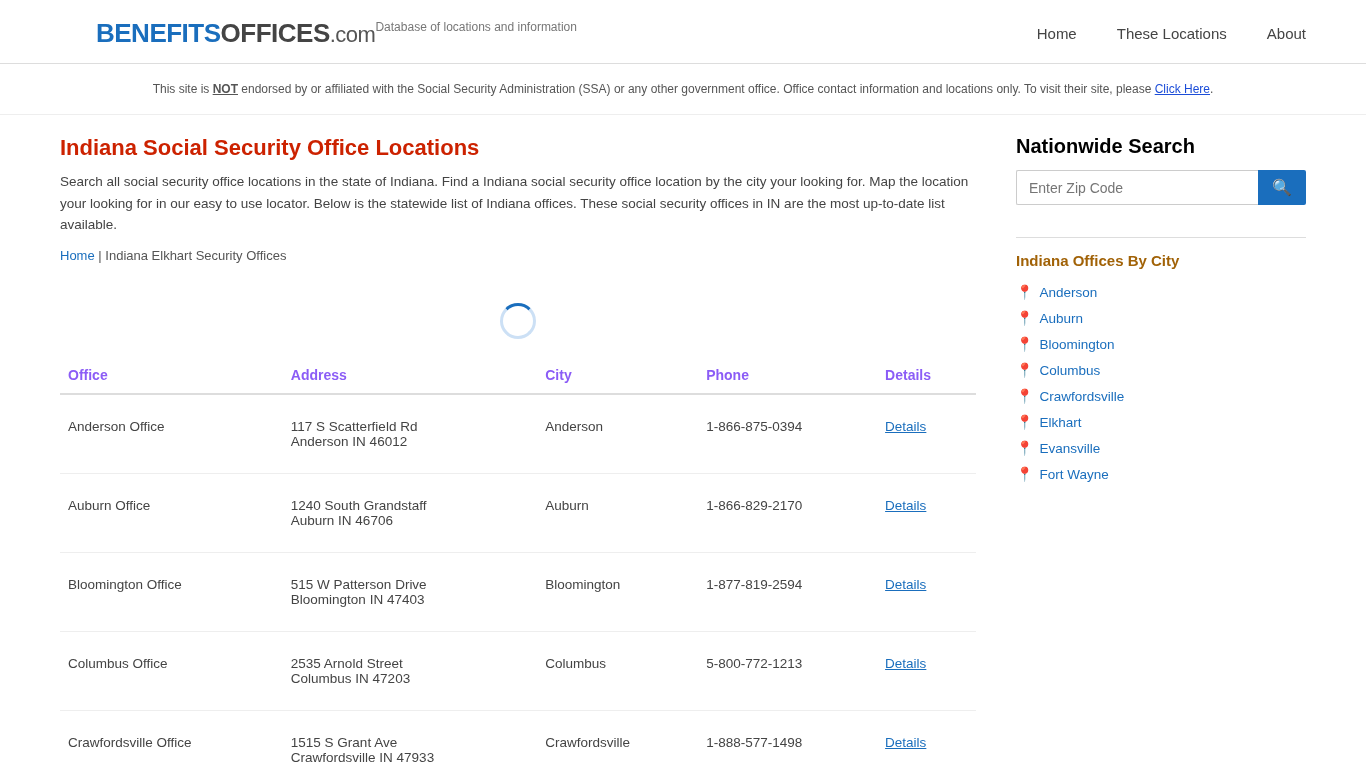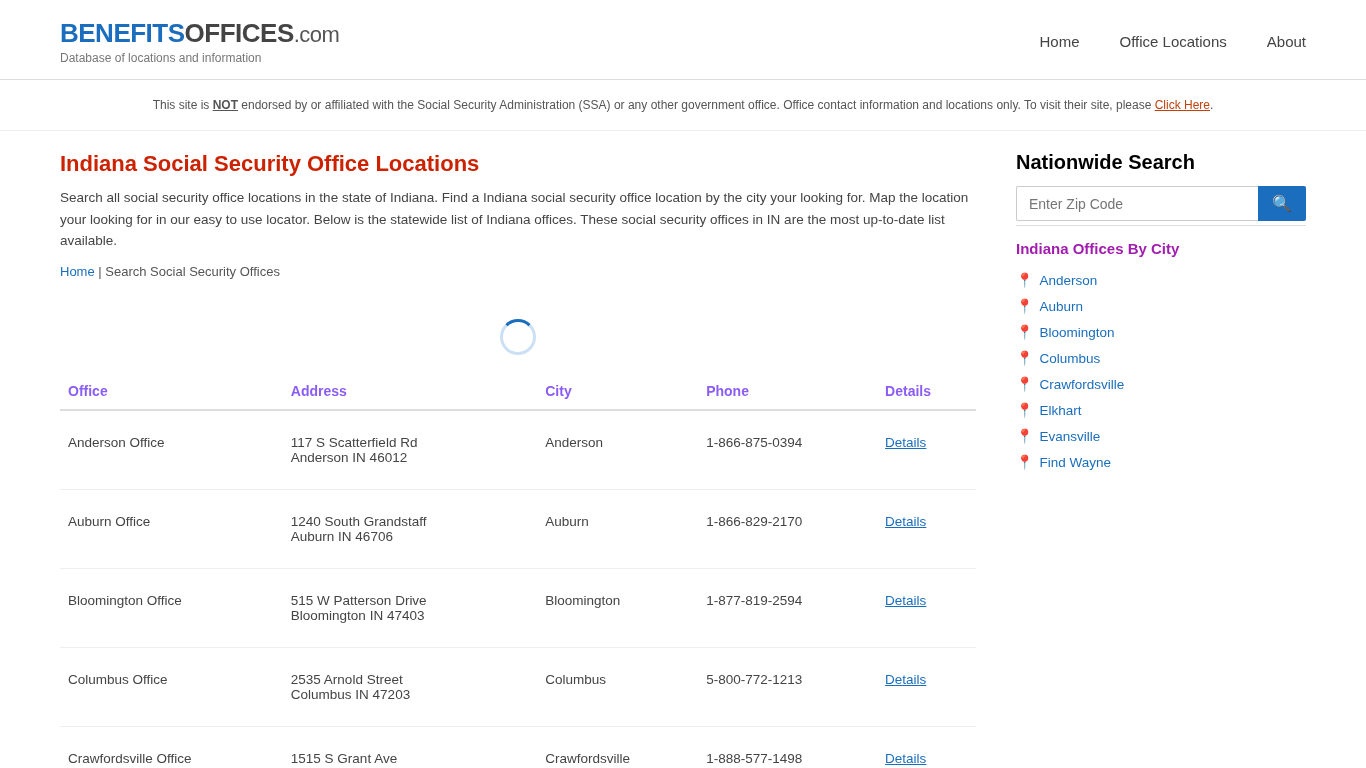--- a/index.html
+++ b/index.html
@@ -6,41 +6,41 @@
     body { font-family: 'Segoe UI', Arial, sans-serif; font-size: 14px; color: #333; background: #fff; }
 
     
     .header {
       display: flex;
       align-items: center;
       justify-content: space-between;
       padding: 18px 60px 14px 60px;
       border-bottom: 1px solid #ddd;
     }
-    .logo-container { display: flex; flex-direction: column; }
+    .logo-container { display: flex; flex-direction: row; margin-left: 36px; }
     .logo-text { font-size: 26px; font-weight: 700; letter-spacing: -0.5px; }
     .logo-benefits { color: #1a6ebd; }
     .logo-offices { color: #444; }
     .logo-domain { color: #555; font-weight: 400; font-size: 22px; }
     .logo-tagline { font-size: 12px; color: #777; margin-top: 2px; }
     .nav { display: flex; gap: 40px; align-items: center; }
     .nav a { text-decoration: none; color: #444; font-size: 15px; }
 
     
     .disclaimer {
       background: #fff;
       text-align: center;
       padding: 16px 60px;
       font-size: 12px;
       color: #555;
       border-bottom: 1px solid #eee;
       line-height: 1.5;
     }
     .disclaimer strong { text-decoration: underline; }
-    .disclaimer a { color: #c2410c; }
+    .disclaimer a { color: #1d4ed8; }
 
     
     .main-container {
       display: flex;
       padding: 20px 60px;
       gap: 40px;
     }
     .content { flex: 1; min-width: 0; }
     .sidebar { width: 290px; flex-shrink: 0; }
 
@@ -91,21 +91,21 @@
     .office-table tr:last-child td { border-bottom: none; }
     .office-table .details-link { color: #1a6ebd; text-decoration: underline; cursor: pointer; }
 
     
     .nationwide-title {
       color: #000000;
       font-size: 20px;
       font-weight: 600;
       margin-bottom: 12px;
     }
-    .zip-search { display: flex; margin-bottom: 4px; }
+    .zip-search { display: flex; margin-bottom: 32px; }
     .zip-input {
       flex: 1;
       border: 1px solid #ccc;
       border-right: none;
       padding: 8px 12px;
       font-size: 14px;
       color: #999;
       outline: none;
       border-radius: 2px 0 0 2px;
     }
@@ -115,21 +115,21 @@
       padding: 8px 14px;
       cursor: pointer;
       border-radius: 0 2px 2px 0;
       color: #fff;
       font-size: 16px;
     }
     .sidebar-divider { border: none; border-top: 1px solid #ddd; margin-bottom: 14px; }
     .sidebar-city-title {
       font-size: 15px;
       font-weight: 600;
-      color: #a21caf;
+      color: #a16207;
       margin-bottom: 10px;
     }
     .city-list { list-style: none; }
     .city-list li {
       display: flex;
       align-items: center;
       padding: 5px 0;
       font-size: 13.5px;
     }
     .city-list li .pin-icon { color: #cc2200; margin-right: 6px; font-size: 14px; }
@@ -140,42 +140,42 @@
 
 <header class="header">
   <div class="logo-container">
     <div class="logo-text">
       <span class="logo-benefits">BENEFITS</span><span class="logo-offices">OFFICES</span><span class="logo-domain">.com</span>
     </div>
     <div class="logo-tagline">Database of locations and information</div>
   </div>
   <nav class="nav">
     <a href="#">Home</a>
-    <a href="#">Office Locations</a>
+    <a href="#">These Locations</a>
     <a href="#">About</a>
   </nav>
 </header>
 
 <div class="disclaimer">
   <span>
     This site is <strong>NOT</strong>
     endorsed by or affiliated with the Social Security Administration (SSA) or any other government office. Office contact information and locations only. To visit their site, please
     <a href="#">Click Here</a>.
   </span>
 </div>
 
 <div class="main-container">
 
   <div class="content">
     <h1 class="page-title">Indiana Social Security Office Locations</h1>
     <p class="page-desc">Search all social security office locations in the state of Indiana. Find a Indiana social security office location by the city your looking for. Map the location your looking for in our easy to use locator. Below is the statewide list of Indiana offices. These social security offices in IN are the most up-to-date list available.</p>
     <div class="breadcrumb">
       <a href="#">Home</a>
       <span> | </span>
-      <span>Search Social Security Offices</span>
+      <span>Indiana Elkhart Security Offices</span>
     </div>
 
     <div class="spinner-container">
       <div class="spinner"></div>
     </div>
 
     <table class="office-table">
       <thead>
         <tr>
           <th>Office</th>
@@ -259,18 +259,18 @@
         <li>
       <span class="pin-icon">📍</span>
       <a href="#">Elkhart</a>
     </li>
         <li>
       <span class="pin-icon">📍</span>
       <a href="#">Evansville</a>
     </li>
         <li>
       <span class="pin-icon">📍</span>
-      <a href="#">Find Wayne</a>
+      <a href="#">Fort Wayne</a>
     </li>
       </ul>
   </aside>
 
 </div>
 
 </body></html>

